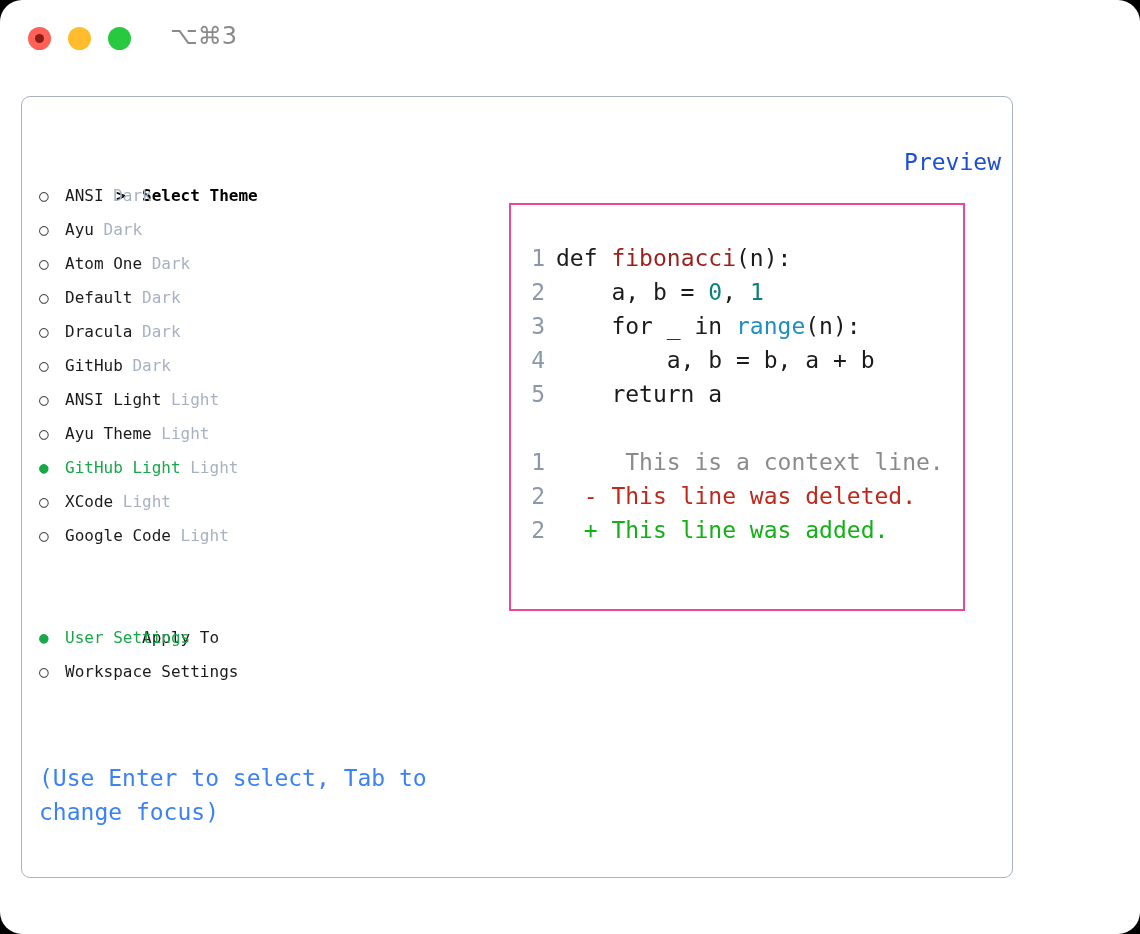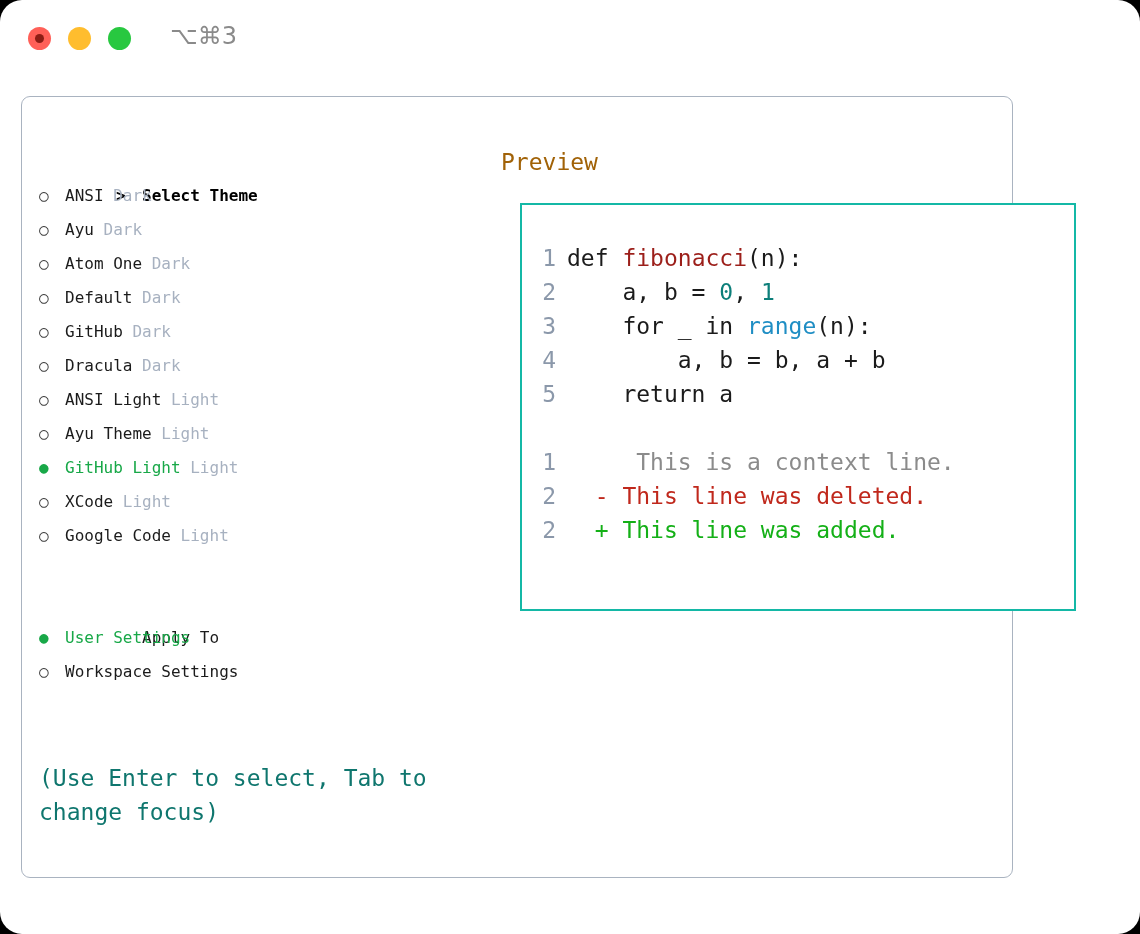--- a/index.html
+++ b/index.html
@@ -104,44 +104,45 @@
 
   .spacer-row { height: 34px; }
 
   .hint {
     position: absolute;
     left: 17px;
     top: 664px;
     width: 420px;
     font-size: 23px;
     line-height: 34px;
-    color: #0f766e;
+    color: #3b82f6;
     white-space: pre-wrap;
   }
 
   
   .right-col {
     position: absolute;
     left: 479px;
     top: 48px;
     width: 500px;
   }
   .preview-label {
     font-size: 23px;
     line-height: 34px;
-    color: #a16207;
-    white-space: pre;
+    color: #1d4ed8;
+    white-space: pre;
+    text-align: right;
   }
   .preview-box {
     position: absolute;
-    left: 498px;
+    left: 487px;
     top: 106px;
-    width: 556px;
+    width: 456px;
     height: 408px;
-    border: 2px solid #14b8a6;
+    border: 2px solid #ec4899;
     box-sizing: border-box;
     background: #ffffff;
   }
   .code {
     position: absolute;
     left: 10px;
     top: 36px;
     font-size: 23px;
   }
   .code-line {
@@ -186,22 +187,22 @@
 
       <div class="row title-row">
         <span class="marker">&gt;</span><span>Select Theme</span>
       </div>
 
       <div id="theme-list">
           <div class="row"><span class="marker">○</span><span>ANSI </span><span class="tag">Dark</span></div>
           <div class="row"><span class="marker">○</span><span>Ayu </span><span class="tag">Dark</span></div>
           <div class="row"><span class="marker">○</span><span>Atom One </span><span class="tag">Dark</span></div>
           <div class="row"><span class="marker">○</span><span>Default </span><span class="tag">Dark</span></div>
+          <div class="row"><span class="marker">○</span><span>Dracula </span><span class="tag">Dark</span></div>
           <div class="row"><span class="marker">○</span><span>GitHub </span><span class="tag">Dark</span></div>
-          <div class="row"><span class="marker">○</span><span>Dracula </span><span class="tag">Dark</span></div>
           <div class="row"><span class="marker">○</span><span>ANSI Light </span><span class="tag">Light</span></div>
           <div class="row"><span class="marker">○</span><span>Ayu Theme </span><span class="tag">Light</span></div>
           <div class="row selected"><span class="marker">●</span><span>GitHub Light </span><span class="tag">Light</span></div>
           <div class="row"><span class="marker">○</span><span>XCode </span><span class="tag">Light</span></div>
           <div class="row"><span class="marker">○</span><span>Google Code </span><span class="tag">Light</span></div>
         </div>
 
       <div class="spacer-row"></div>
 
       <div class="row">

